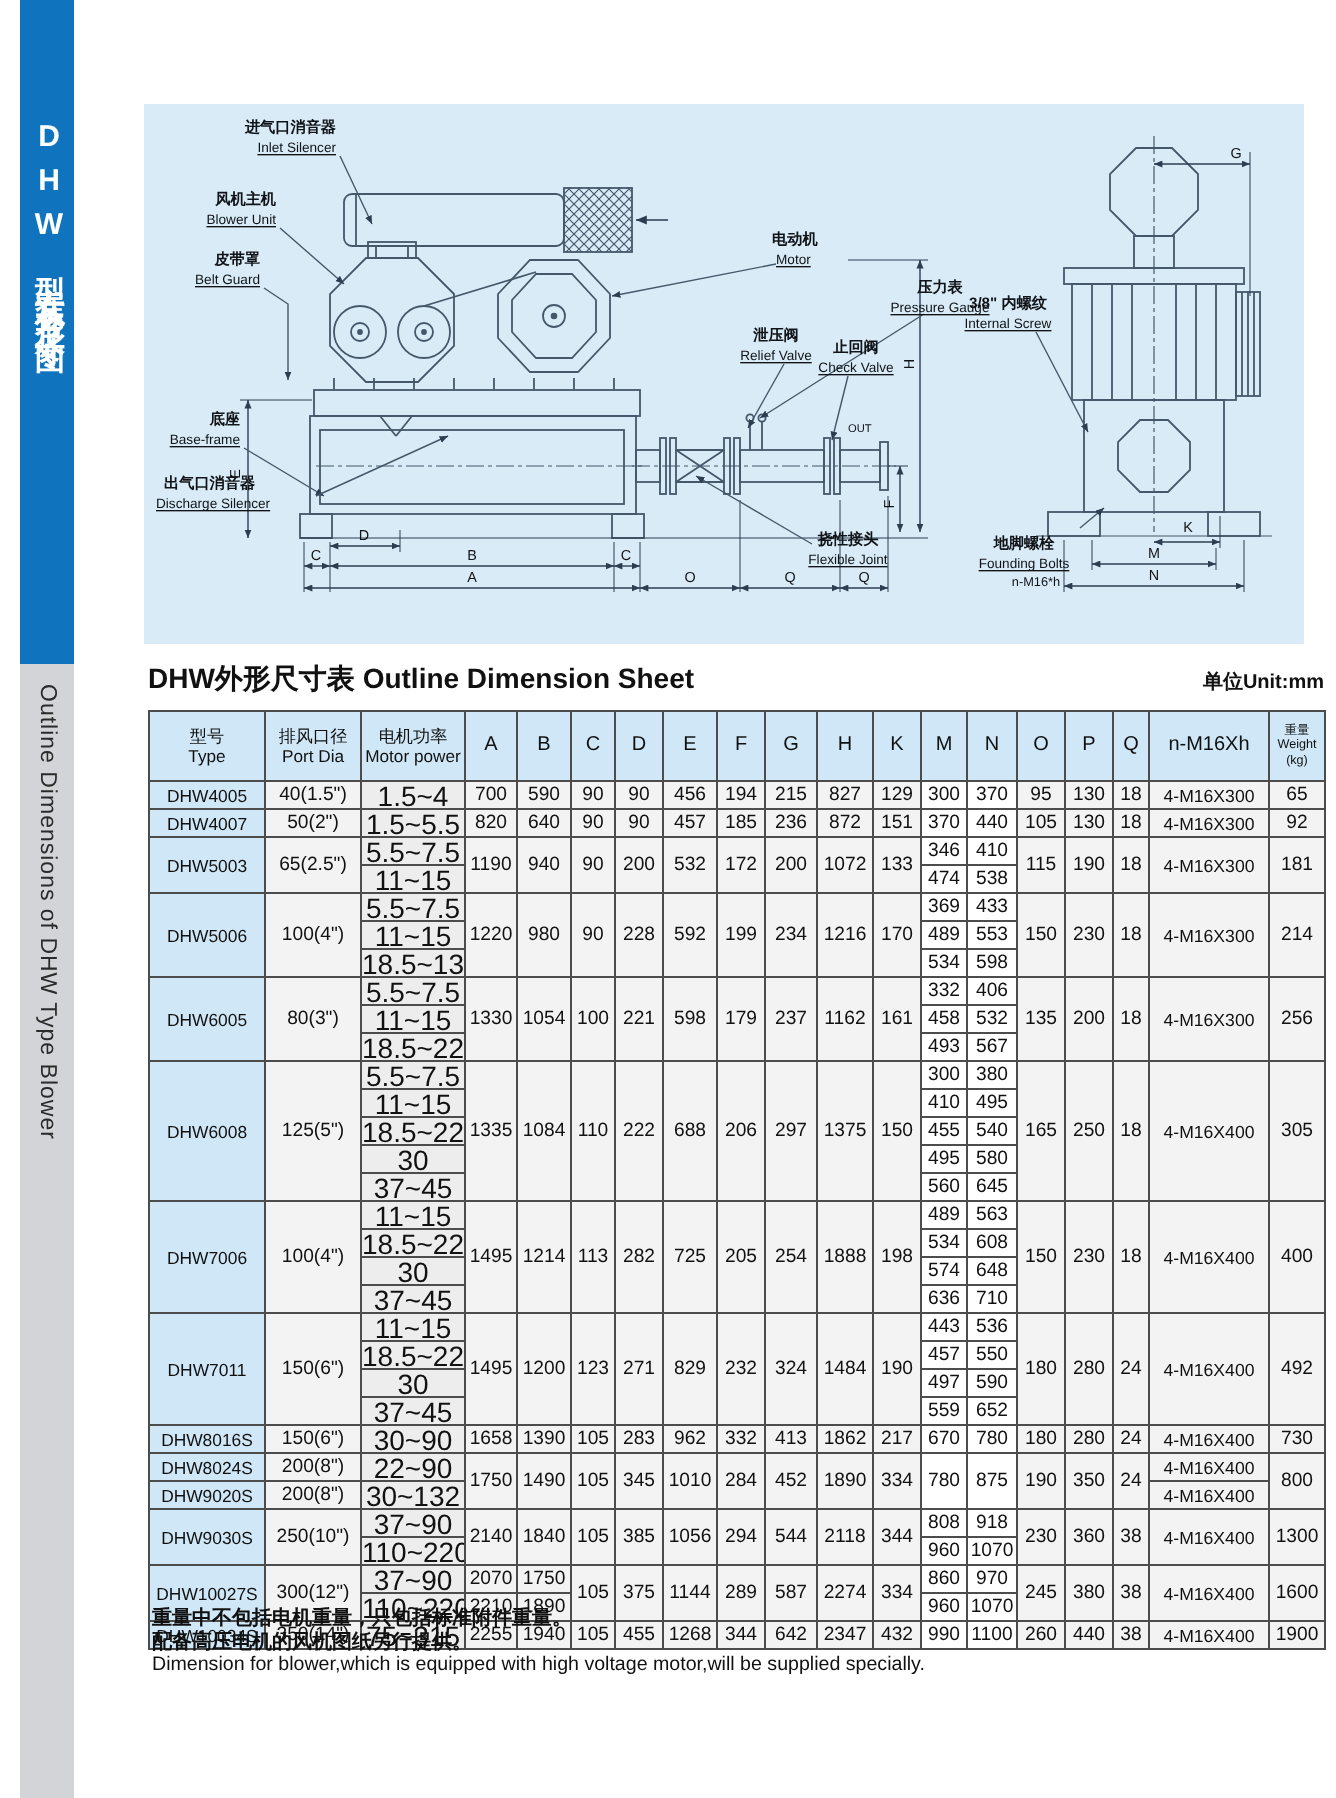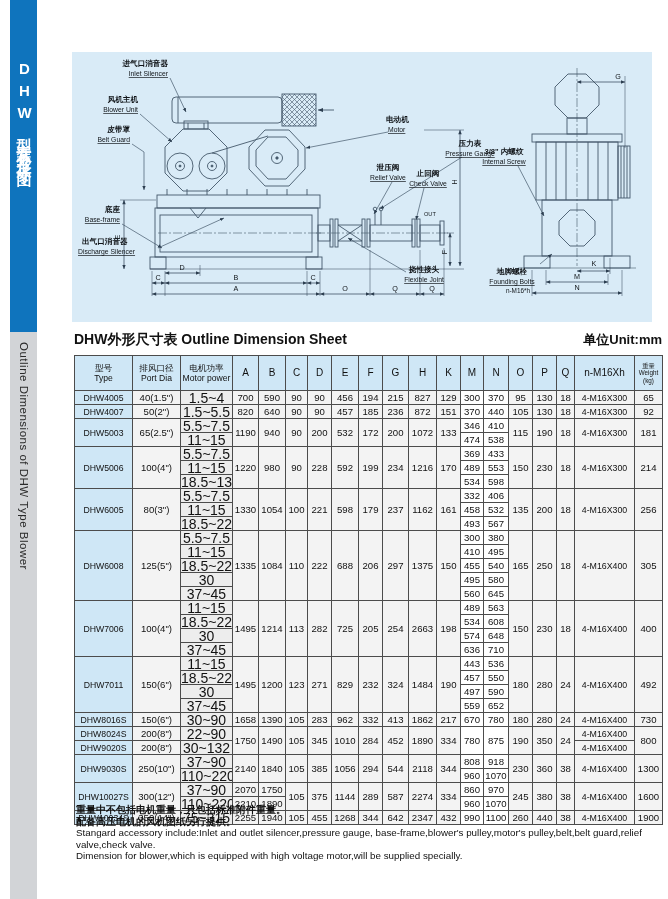--- a/index.html
+++ b/index.html
@@ -17,21 +17,21 @@
   .panel{position:absolute;left:72px;top:52px;width:580px;height:270px;background:#d9ebf7;}
   svg text{fill:#101418;}
   .lbl-cn{font-size:7.6px;font-weight:600;}
   .lbl-en{font-size:6.8px;text-decoration:underline;}
   .lbl-sub{font-size:6.4px;}
   .dimt{font-size:7.2px;}
   .tiny{font-size:5.6px;}
   
   .titlerow{position:absolute;left:74px;top:331px;width:588px;display:flex;justify-content:space-between;align-items:baseline;}
   .tbl-title{font-size:14px;font-weight:bold;}
-  .tbl-unit{font-size:13px;font-weight:bold;}
+  .tbl-unit{font-size:10px;font-weight:bold;}
   
   #dim-table{position:absolute;left:74px;top:355px;}
   table{border-collapse:collapse;table-layout:fixed;width:588px;border:1.5px solid #3f3f3f;}
   th,td{border:1px solid #4c4c4c;text-align:center;vertical-align:middle;padding:0;overflow:hidden;white-space:nowrap;}
   thead th{background:#cfe7f6;font-weight:normal;height:34px;font-size:8.6px;line-height:10px;}
   thead th.hl{font-size:10px;}
   thead th.wcol div{font-size:6.3px;line-height:7.5px;}
   tbody td{height:13px;font-size:9.6px;line-height:12px;background:#f3f3f3;}
   td.type{background:#cfe7f6;font-size:8.7px;}
   td.motor{background:#ededed;font-size:14px;}
@@ -522,21 +522,21 @@
           <td rowspan="4" class="type">DHW7006</td>
           <td rowspan="4" class="num">100(4")</td>
           <td class="motor">11~15</td>
           <td rowspan="4" class="num">1495</td>
           <td rowspan="4" class="num">1214</td>
           <td rowspan="4" class="num">113</td>
           <td rowspan="4" class="num">282</td>
           <td rowspan="4" class="num">725</td>
           <td rowspan="4" class="num">205</td>
           <td rowspan="4" class="num">254</td>
-          <td rowspan="4" class="num">2663</td>
+          <td rowspan="4" class="num">1888</td>
           <td rowspan="4" class="num">198</td>
           <td class="mn">489</td>
           <td class="mn">563</td>
           <td rowspan="4" class="num">150</td>
           <td rowspan="4" class="num">230</td>
           <td rowspan="4" class="num">18</td>
           <td rowspan="4" class="bolt">4-M16X400</td>
           <td rowspan="4" class="num">400</td>
         </tr>
         <tr>
@@ -713,15 +713,14 @@
           <td class="bolt">4-M16X400</td>
           <td class="num">1900</td>
         </tr>
       </tbody>
     </table>
   </div>
 
 <div class="fnotes">
     <p class="fn cn">重量中不包括电机重量，只包括标准附件重量。</p>
     <p class="fn cn">配备高压电机的风机图纸另行提供。</p>
-    <p class="fn en">Stangard accessory include:Inlet and outlet silencer,pressure gauge, base-frame,blower's pulley,motor's pulley,belt,belt guard,relief valve,check valve.</p>
     <p class="fn en">Dimension for blower,which is equipped with high voltage motor,will be supplied specially.</p>
   </div>
 
 </body></html>

